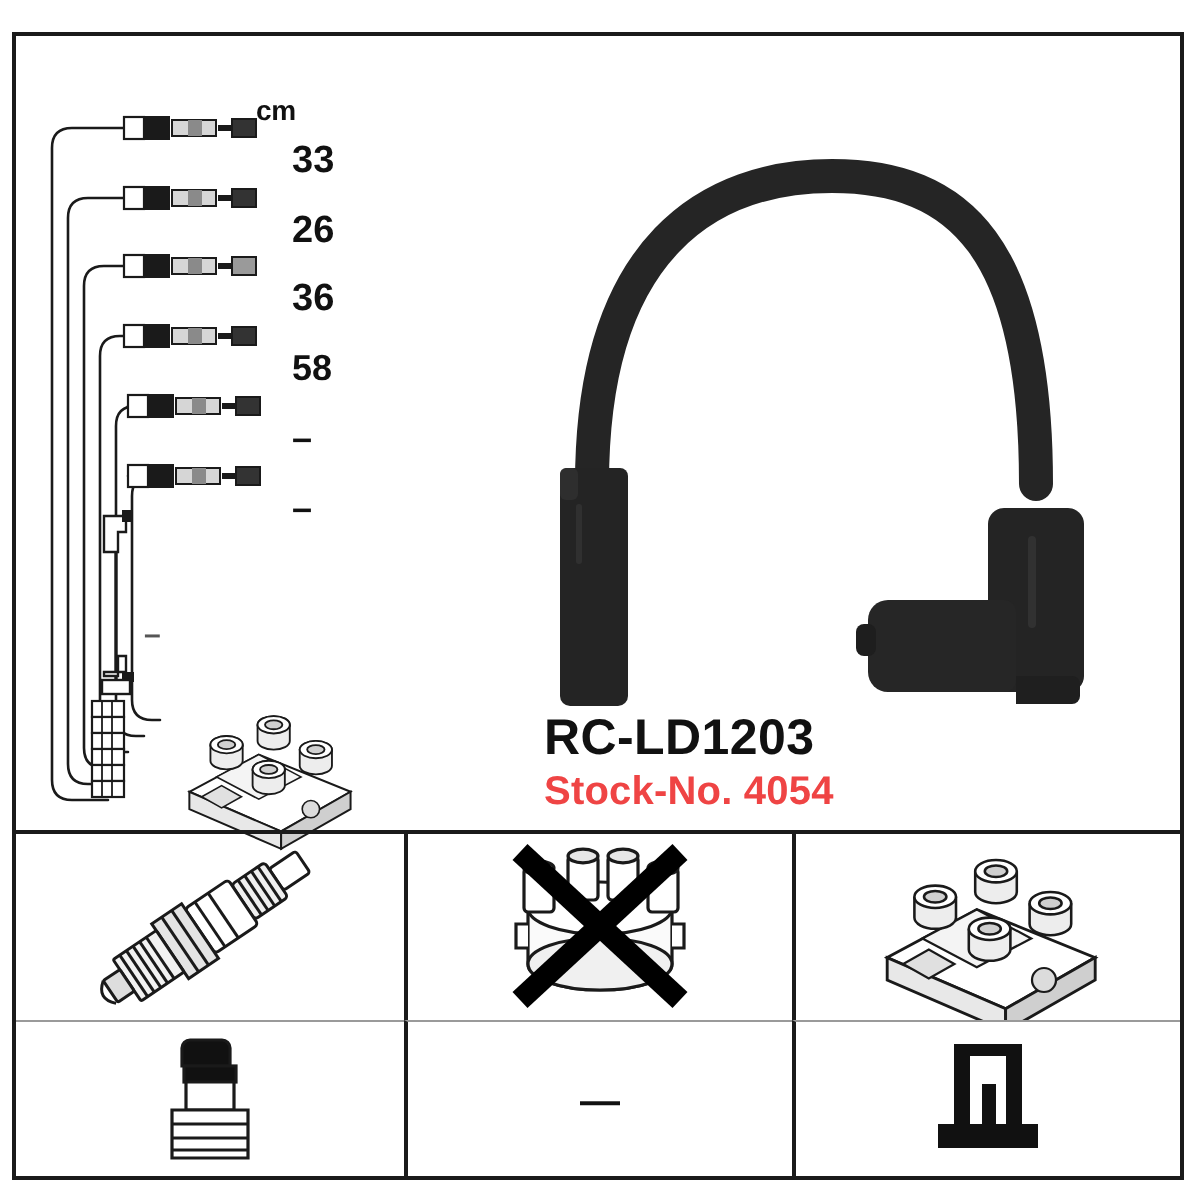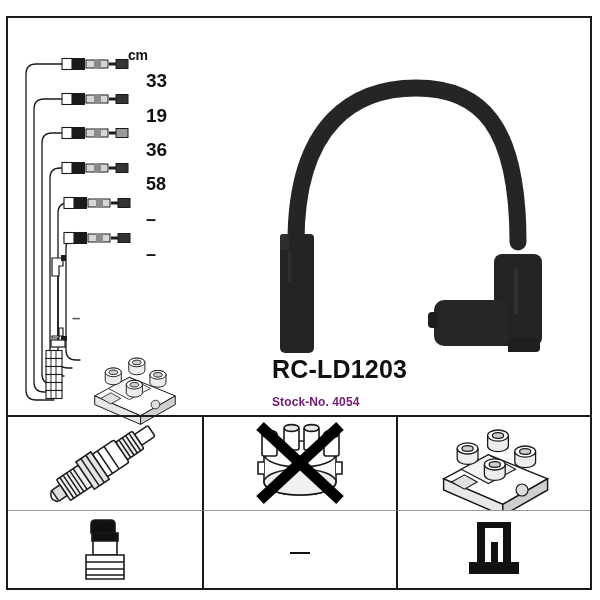--- a/index.html
+++ b/index.html
@@ -94,24 +94,24 @@
     width: 300px;
   }
   #part-number {
     font-size: 25px;
     font-weight: bold;
     color: #111;
     letter-spacing: 0.2px;
     line-height: 1.1;
   }
   #stock-number {
-    font-size: 12px;
-    font-weight: bold;
-    color: #701a75;
-    margin-top: 11px;
+    font-size: 20px;
+    font-weight: bold;
+    color: #ef4444;
+    margin-top: 1px;
     letter-spacing: 0.1px;
   }
 
   
   #icon-grid {
     position: absolute;
     left: 0;
     top: 397px;
     width: 100%;
     height: 175px;
@@ -149,21 +149,21 @@
   <div id="frame">
 
     <div id="main-panel">
 
       <div id="schematic">
 
         <div class="cm-header">cm</div>
 
         
         <div class="len-label" style="top:51px;">33</div>
-        <div class="len-label" style="top:86px;">19</div>
+        <div class="len-label" style="top:86px;">26</div>
         <div class="len-label" style="top:120px;">36</div>
         <div class="len-label dash" style="top:155px;">58</div>
         <div class="len-label dash" style="top:190px;">–</div>
         <div class="len-label dash" style="top:225px;">–</div>
 
         <div class="dash-extra">–</div>
 
         
         <svg width="380" height="393" viewBox="0 0 380 393">
           <g fill="none" stroke="#1a1a1a" stroke-width="1.3" stroke-linecap="round">

